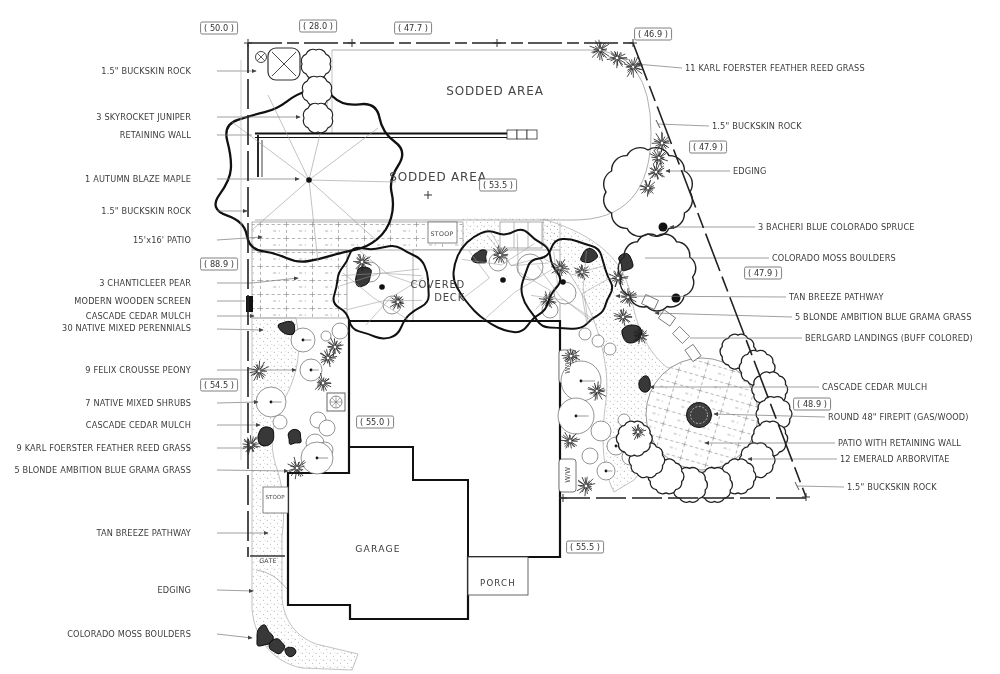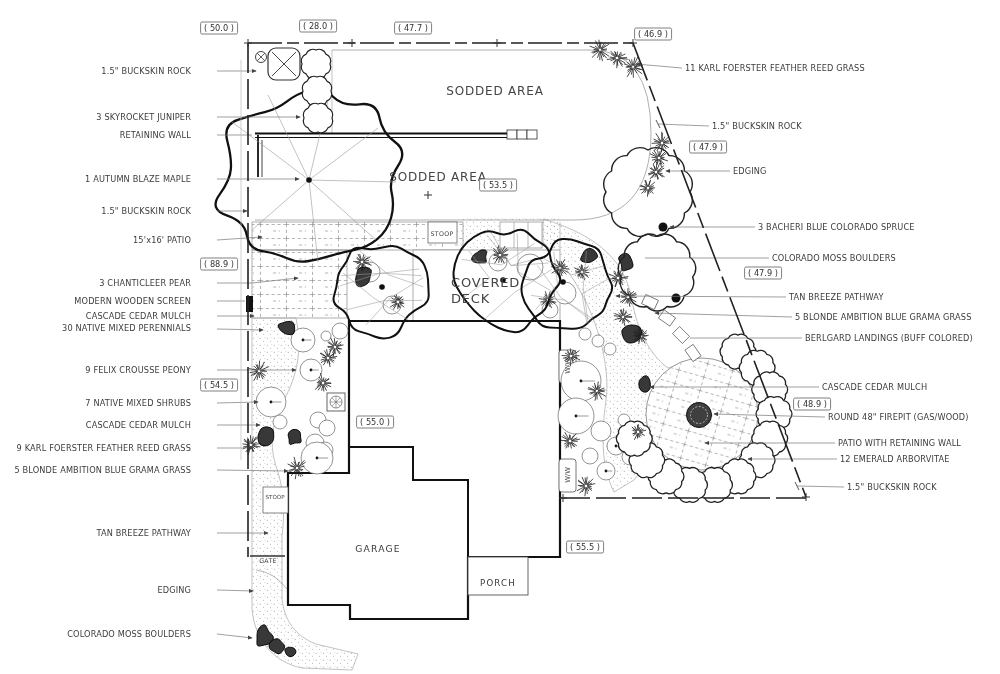--- a/index.html
+++ b/index.html
@@ -7,21 +7,21 @@
         font-family:"DejaVu Sans","Liberation Sans",sans-serif;}
   svg{position:absolute;left:0;top:0;}
   .lbl{position:absolute;font-size:8.2px;color:#3c3c3c;white-space:nowrap;
        transform:translateY(-50%);letter-spacing:.15px;}
   .lbl.left{right:785px;text-align:right;}
   .dim{position:absolute;transform:translate(-50%,-50%);font-size:8.2px;color:#333;
        background:#fff;border:1px solid #808080;border-radius:2px;padding:0 3px;
        line-height:11px;white-space:nowrap;z-index:5;}
   .area{position:absolute;transform:translate(-50%,-50%);font-size:12px;color:#444;
         letter-spacing:.8px;white-space:nowrap;z-index:4;}
-  .area.deck{white-space:normal;width:58px;text-align:left;font-size:13px;line-height:1.25;margin-left:44px;}
+  .area.deck{white-space:normal;width:58px;text-align:right;font-size:10px;line-height:1.25;}
   .area.small{font-size:6.3px;letter-spacing:.3px;}
   .area.tiny{font-size:5.6px;letter-spacing:0;}
   .area.vert{transform:translate(-50%,-50%) rotate(-90deg);font-size:6.8px;letter-spacing:0;}
   .area.room{font-size:9.2px;letter-spacing:1.2px;color:#3a3a3a;margin-top:7px;}
 </style>
 </head>
 <body>
 
 <div class="plan">
   <svg id="lw" width="1000" height="674" viewBox="0 0 1000 674">

